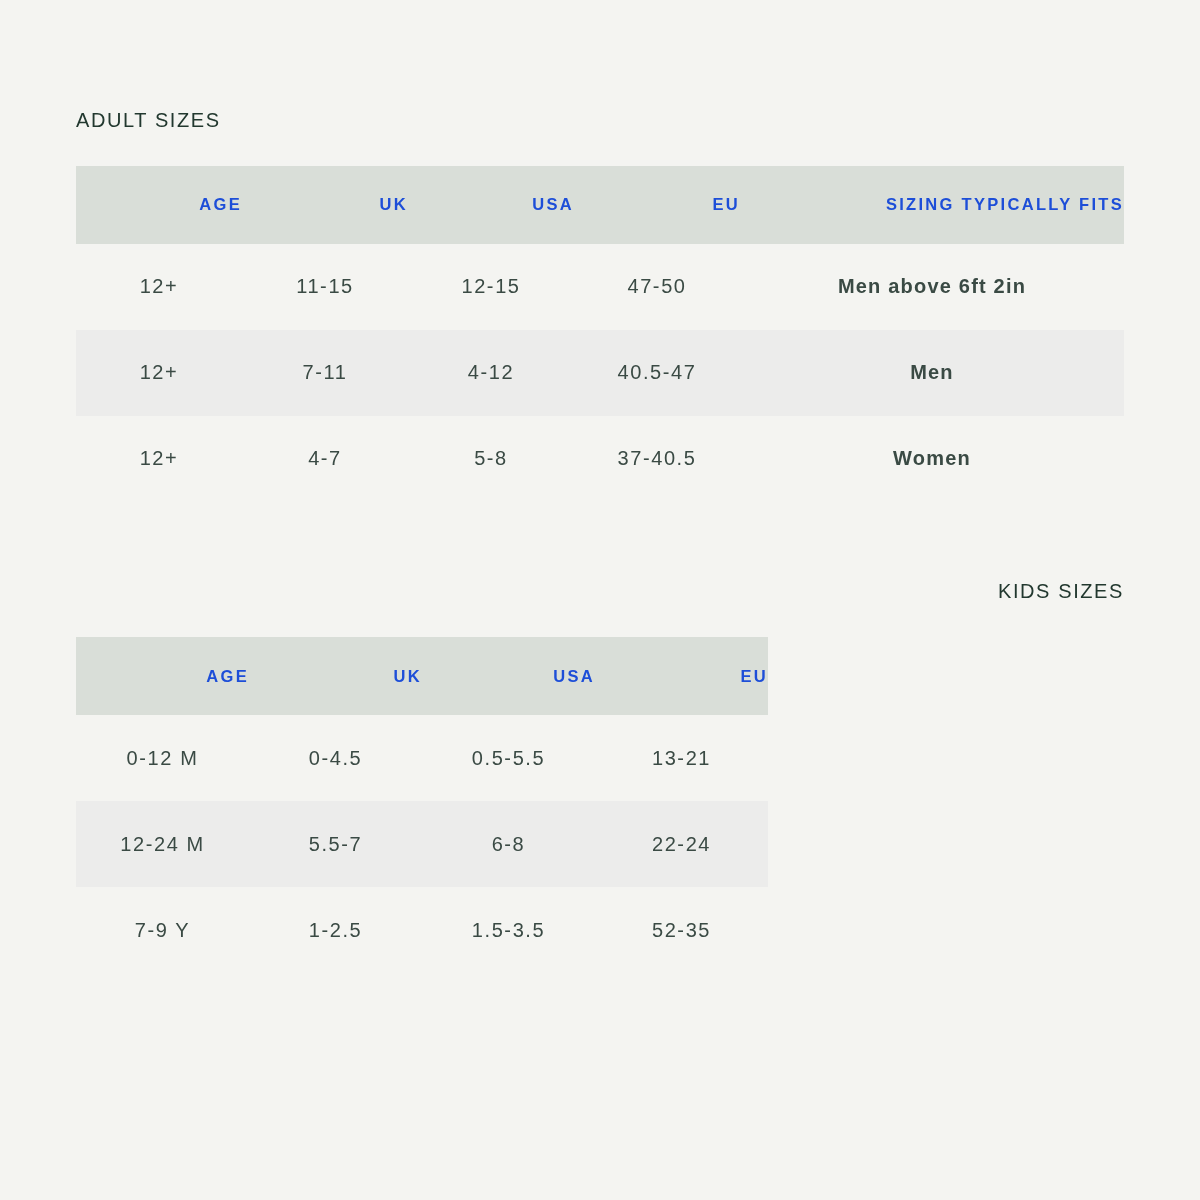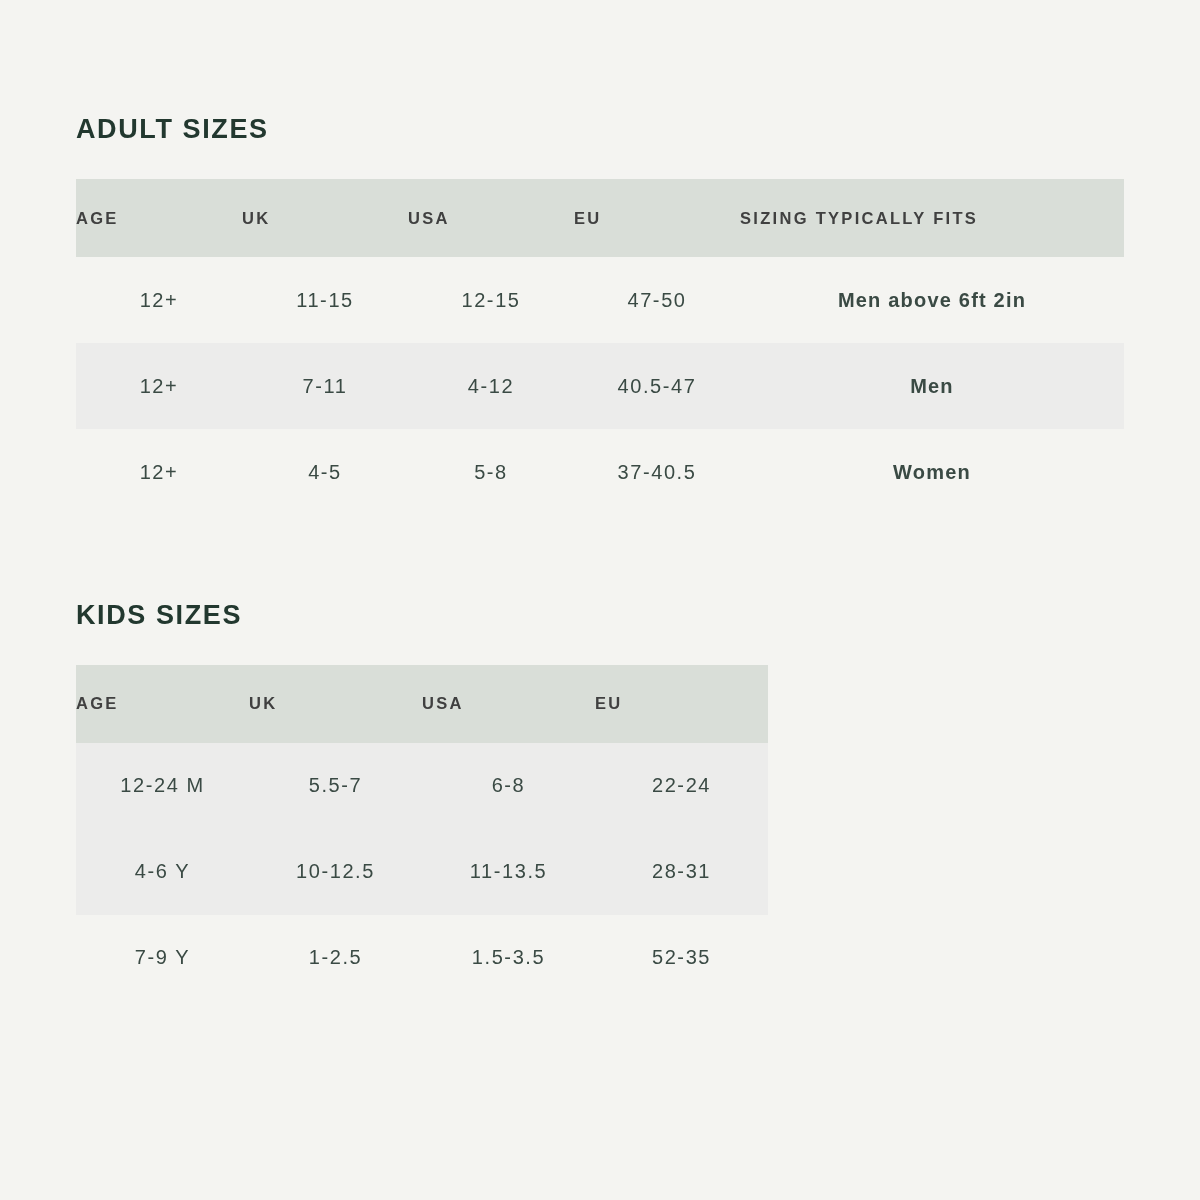--- a/index.html
+++ b/index.html
@@ -15,53 +15,54 @@
     overflow: hidden;
   }
   .page {
     position: relative;
     width: 1200px;
     height: 1200px;
     box-sizing: border-box;
     padding: 0 76px;
   }
   .section-title {
-    font-size: 27px;
-    font-weight: bold;
+    font-size: 20px;
+    font-weight: normal;
     letter-spacing: 1.6px;
     color: #22382f;
     text-transform: uppercase;
   }
   .adult-title {
     padding-top: 92px;
   }
   .kids-title {
     padding-top: 62px;
+    text-align: right;
   }
   table {
     border-collapse: collapse;
     table-layout: fixed;
     margin-top: 34px;
   }
   table.adult {
     width: 1048px;
   }
   table.kids {
     width: 692px;
   }
   thead th {
     background: #d9ded8;
     font-size: 16.5px;
     font-weight: bold;
     letter-spacing: 2.3px;
-    color: #404040;
+    color: #1d4ed8;
     text-transform: uppercase;
     height: 78px;
     vertical-align: middle;
-    text-align: left;
+    text-align: right;
     padding: 0;
   }
   tbody td {
     height: 86px;
     vertical-align: middle;
     text-align: center;
     font-size: 20px;
     letter-spacing: 1.6px;
     color: #3a4a44;
     padding: 0;
@@ -121,21 +122,21 @@
       </tr>
       <tr class="alt">
         <td>12+</td>
         <td>7-11</td>
         <td>4-12</td>
         <td>40.5-47</td>
         <td class="fits-cell">Men</td>
       </tr>
       <tr>
         <td>12+</td>
-        <td>4-5</td>
+        <td>4-7</td>
         <td>5-8</td>
         <td>37-40.5</td>
         <td class="fits-cell">Women</td>
       </tr>
     </tbody>
   </table>
 
   <h2 class="section-title kids-title">KIDS SIZES</h2>
 
   <table class="kids">
@@ -147,31 +148,31 @@
     </colgroup>
     <thead>
       <tr>
         <th>AGE</th>
         <th>UK</th>
         <th>USA</th>
         <th>EU</th>
       </tr>
     </thead>
     <tbody>
+      <tr>
+        <td>0-12 M</td>
+        <td>0-4.5</td>
+        <td>0.5-5.5</td>
+        <td>13-21</td>
+      </tr>
       <tr class="alt">
         <td>12-24 M</td>
         <td>5.5-7</td>
         <td>6-8</td>
         <td>22-24</td>
-      </tr>
-      <tr class="alt">
-        <td>4-6 Y</td>
-        <td>10-12.5</td>
-        <td>11-13.5</td>
-        <td>28-31</td>
       </tr>
       <tr>
         <td>7-9 Y</td>
         <td>1-2.5</td>
         <td>1.5-3.5</td>
         <td>52-35</td>
       </tr>
     </tbody>
   </table>
 

